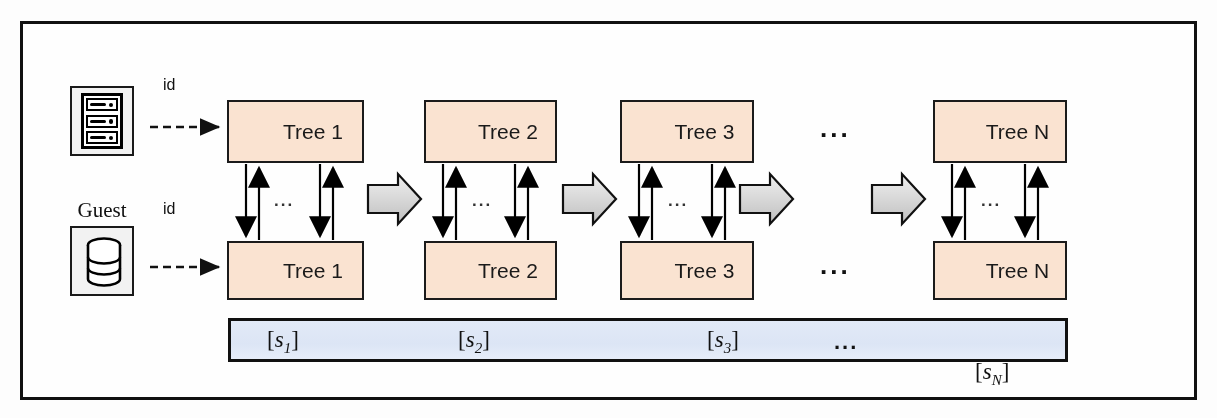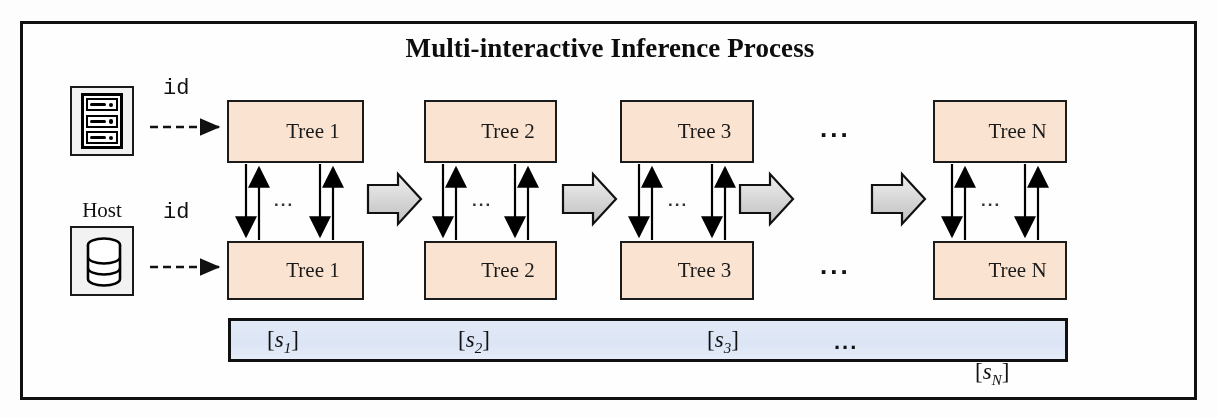--- a/index.html
+++ b/index.html
@@ -105,21 +105,21 @@
     height: 52px;
   }
   .tree-box {
     position: absolute;
     background: #fae3d1;
     border: 2px solid #1b1b1b;
     box-sizing: border-box;
     display: flex;
     align-items: center;
     justify-content: center;
-    font-family: Liberation Serif, serif;
+    font-family: Liberation Sans, sans-serif;
     font-size: 21px;
     color: #1a1a1a;
     padding-left: 35px;
   }
   .ellipsis-h {
     position: absolute;
     font-size: 26px;
     font-weight: bold;
     letter-spacing: 3px;
     color: #111;
@@ -128,22 +128,22 @@
   .ellipsis-mid {
     position: absolute;
     font-size: 17px;
     font-weight: bold;
     letter-spacing: 2px;
     color: #333;
     line-height: 1;
   }
   .id-label {
     position: absolute;
-    font-family: Liberation Mono, monospace;
-    font-size: 22px;
+    font-family: Liberation Sans, sans-serif;
+    font-size: 16px;
     color: #111;
   }
   .bottom-bar {
     position: absolute;
     left: 228px;
     top: 318px;
     width: 840px;
     height: 44px;
     background: linear-gradient(180deg, #e2eaf7 0%, #dce5f5 60%, #e6edf9 100%);
     border: 3px solid #111;
@@ -175,41 +175,40 @@
     pointer-events: none;
   }
 </style>
 </head>
 <body>
 
 <div id="figure">
 
   <div class="frame"></div>
 
-  <div class="title">Multi-interactive Inference Process</div>
 
   <div class="party-icon" style="left:70px; top:86px;">
     <div class="rack">
       <div class="rack-bay">
         <span class="rack-bar"></span>
         <span class="rack-dot"></span>
       </div>
       <div class="rack-bay">
         <span class="rack-bar"></span>
         <span class="rack-dot"></span>
       </div>
       <div class="rack-bay">
         <span class="rack-bar"></span>
         <span class="rack-dot"></span>
       </div>
     </div>
   </div>
   <div class="id-label" style="left:163px; top:76px;">id</div>
 
-  <div class="party-label" style="left:47px; top:198px;">Host</div>
+  <div class="party-label" style="left:47px; top:198px;">Guest</div>
   <div class="party-icon" style="left:70px; top:226px;">
     <svg class="db" viewBox="0 0 40 52">
       <ellipse cx="20" cy="9" rx="16" ry="6.5" fill="#fff" stroke="#000" stroke-width="2.6"></ellipse>
       <path d="M4 9 L4 43 A16 6.5 0 0 0 36 43 L36 9" fill="#fff" stroke="#000" stroke-width="2.6"></path>
       <path d="M4 21 A16 6.5 0 0 0 36 21" fill="none" stroke="#000" stroke-width="2.4"></path>
       <path d="M4 32 A16 6.5 0 0 0 36 32" fill="none" stroke="#000" stroke-width="2.4"></path>
     </svg>
   </div>
   <div class="id-label" style="left:163px; top:200px;">id</div>
 

